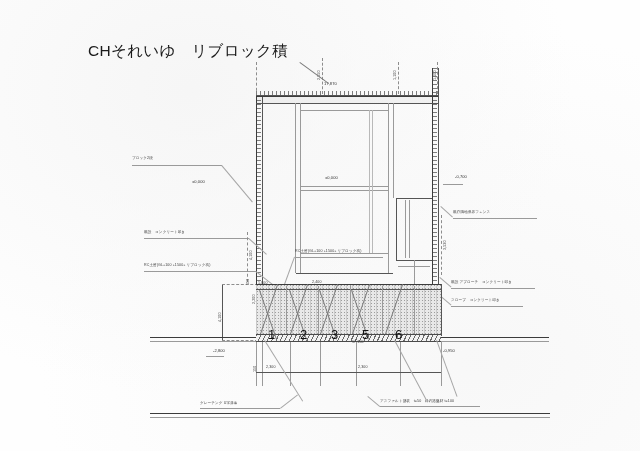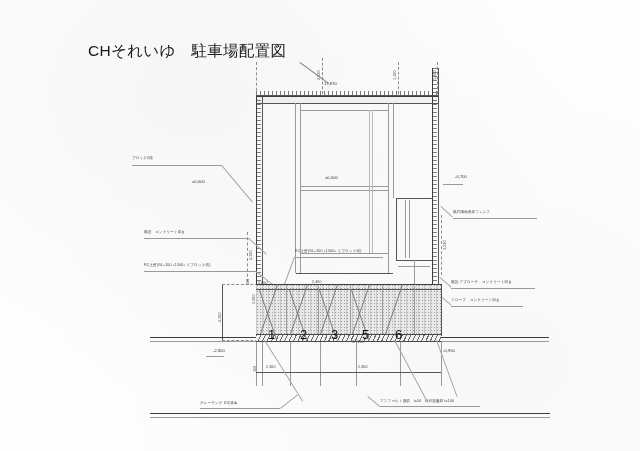--- a/index.html
+++ b/index.html
@@ -65,21 +65,21 @@
      background-image:repeating-linear-gradient(90deg,#7d7d7d 0 1px, transparent 1px 4px);}
   .ruler-v{position:absolute;width:4px;
      background-image:repeating-linear-gradient(180deg,#7d7d7d 0 1px, transparent 1px 4px);}
 </style>
 </head>
 <body>
 
 <div id="sheet">
   <div id="paper-tint"></div>
 
-  <div id="title">CHそれいゆ　駐車場配置図</div>
+  <div id="title">CHそれいゆ　リブロック積</div>
 
   <div class="dash-v" style="left:256px;top:62px;height:34px;"></div>
   <div class="dash-v" style="left:322px;top:58px;height:36px;"></div>
   <div class="dash-v" style="left:398px;top:62px;height:32px;"></div>
   <div class="dash-v" style="left:437px;top:62px;height:32px;"></div>
 
   <div class="ruler" style="left:256px;top:91px;width:182px;"></div>
   <div class="ln h mid" style="left:256px;top:95px;width:182px;"></div>
 
   <div class="lbl d" style="left:324px;top:82px;">17,870</div>

